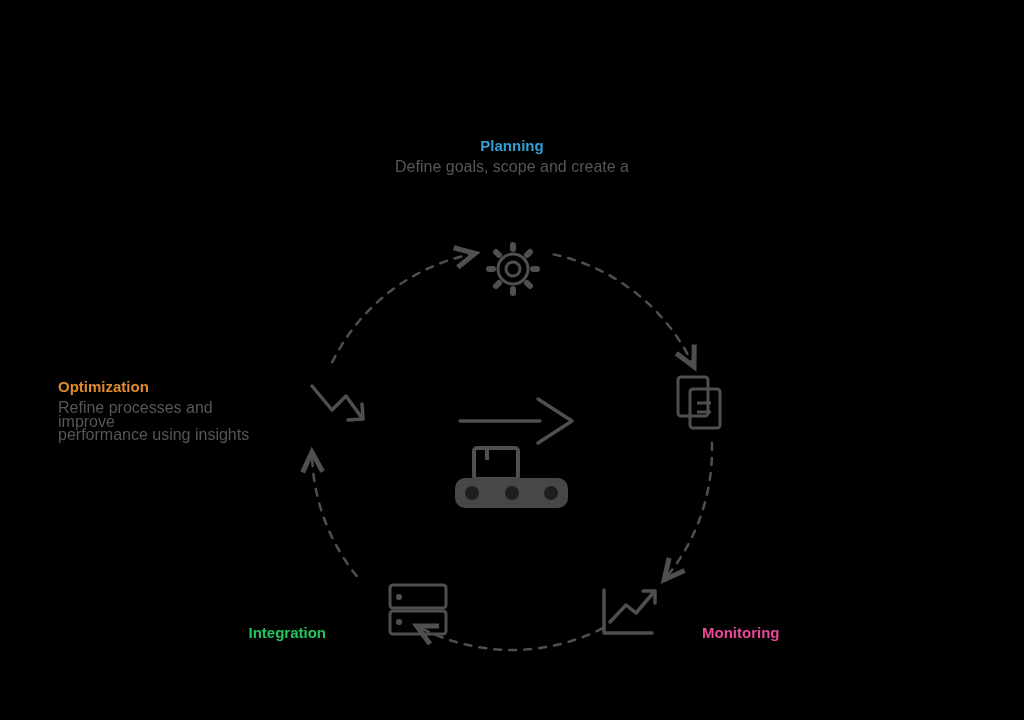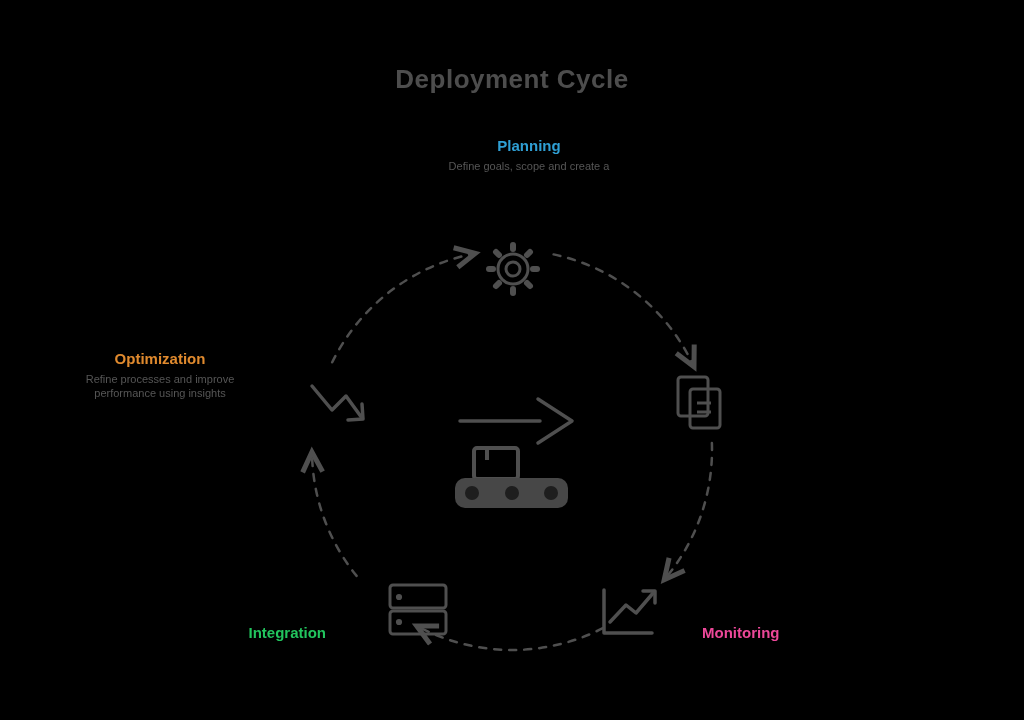--- a/index.html
+++ b/index.html
@@ -7,33 +7,32 @@
     position:relative;width:1024px;height:720px;background:#000;overflow:hidden;
     font-family:"Liberation Sans", sans-serif;
   }
   .title{
     position:absolute;left:0;top:64px;width:1024px;text-align:center;
     font-size:26px;font-weight:bold;color:#4d4d4d;letter-spacing:.5px;
   }
   svg.canvas{position:absolute;left:0;top:0;}
   .phase{position:absolute;}
   .phase-label{font-size:15px;font-weight:bold;margin-bottom:6px;}
-  .phase-desc{font-size:11px;line-height:13.5px;color:#565656;}
-  .p-planning{left:349px;top:137px;width:360px;text-align:center;}
+  .phase-desc{font-size:16px;line-height:13.5px;color:#565656;}
+  .p-planning{left:332px;top:137px;width:360px;text-align:center;}
   .p-execution{left:765px;top:372px;width:210px;text-align:left;}
-  .p-optimization{left:58px;top:350px;width:204px;text-align:center;}
+  .p-optimization{left:58px;top:378px;width:204px;text-align:left;}
   .p-integration{left:130px;top:624px;width:196px;text-align:right;}
   .p-monitoring{left:702px;top:624px;width:210px;text-align:left;}
 </style>
 </head>
 <body>
 
 <div class="stage">
 
-  <div class="title">Deployment Cycle</div>
 
   <svg class="canvas" width="1024" height="720" viewBox="0 0 1024 720">
     <defs>
       <marker id="ah" orient="auto" markerWidth="14" markerHeight="14" refX="7" refY="5">
         <path d="M1,1 L9,5 L1,9" fill="none" stroke="#4f4f4f" stroke-width="2"></path>
       </marker>
     </defs>
 
     <g fill="none" stroke="#4f4f4f" stroke-width="2.5" stroke-dasharray="7 8" stroke-linecap="round">
       <path d="M 553.6 254.4 A 200 200 0 0 1 691.8 362.3" marker-end="url(#ah)"></path>

